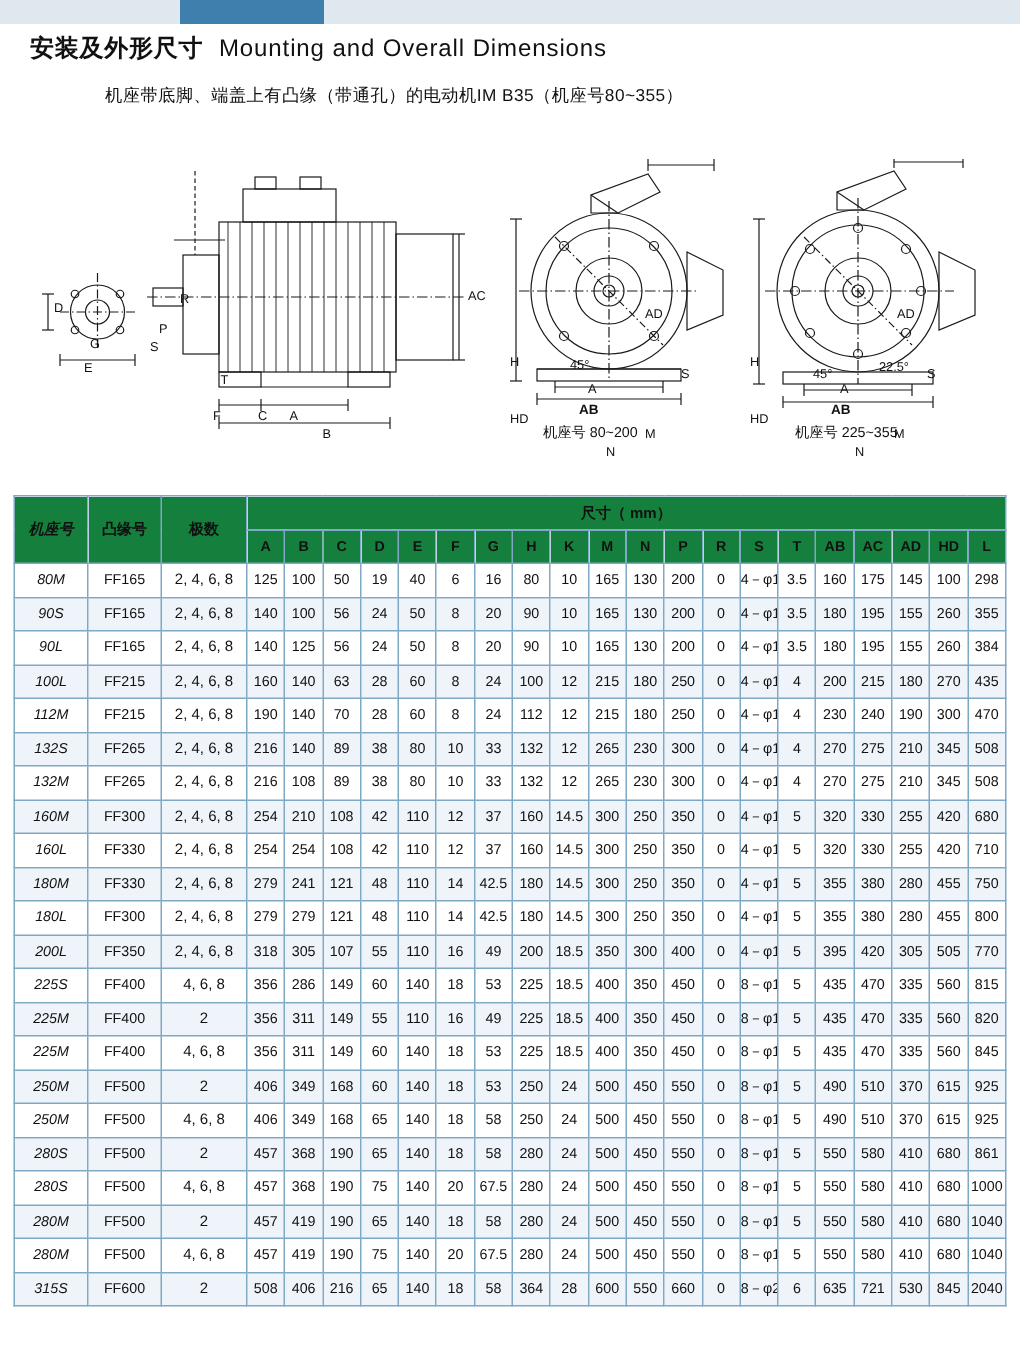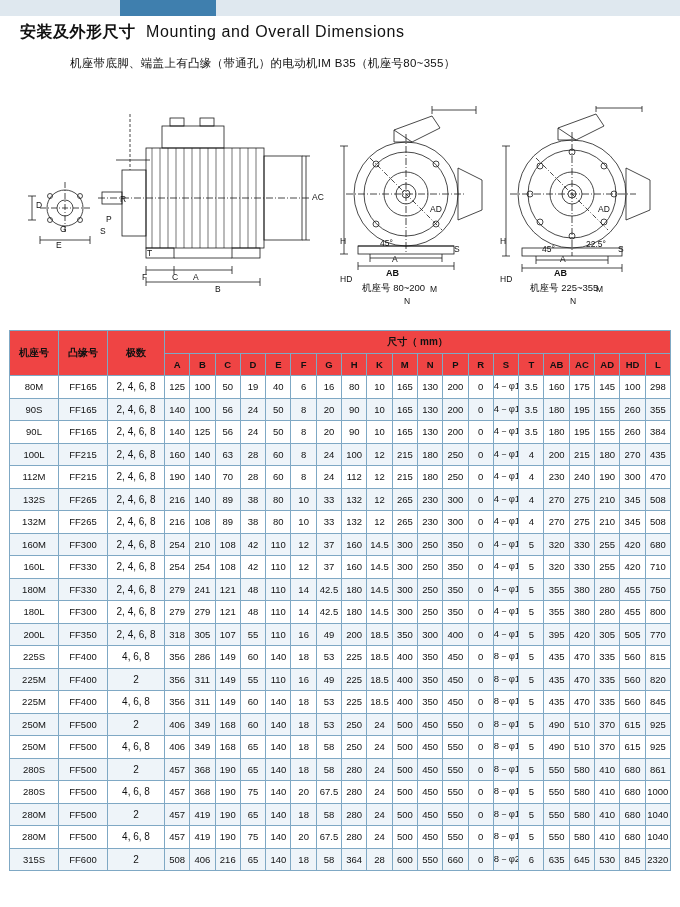--- a/index.html
+++ b/index.html
@@ -37,25 +37,25 @@
   th,td{
     border:1px solid #7fa8c4;
     font-size:9.5px;
     text-align:center;
     color:#111;
     padding:0;
     height:21.5px;
     overflow:hidden;
     white-space:nowrap;
   }
-  thead th{background:#ef4444;font-weight:bold;font-size:10px;}
+  thead th{background:#15803d;font-weight:bold;font-size:10px;}
   thead th.sub{font-weight:bold;font-size:9.5px;}
   tbody td{background:#ffffff;}
   tbody tr.alt td{background:#eef4f9;}
-  .col-frame{width:48px;}
+  .col-frame{width:48px;font-style:italic;}
   .col-flange{width:48px;}
   .col-pole{width:56px;}
   .cw{width:24px;}
   .cw-s{width:42px;}
   .cw-t{width:21px;}
   .cw-ab{width:27px;}
   .cw-l{width:31px;}
   .pole-cell{font-size:10px;}
 </style>
 </head>
@@ -825,20 +825,20 @@
           <td class="cw">58</td>
           <td class="cw">364</td>
           <td class="cw">28</td>
           <td class="cw">600</td>
           <td class="cw">550</td>
           <td class="cw">660</td>
           <td class="cw-t">0</td>
           <td class="cw-s">8－φ24</td>
           <td class="cw-t">6</td>
           <td class="cw-ab">635</td>
-          <td class="cw-ab">645</td>
+          <td class="cw-ab">721</td>
           <td class="cw-ab">530</td>
           <td class="cw-ab">845</td>
-          <td class="cw-l">2320</td>
+          <td class="cw-l">2040</td>
         </tr>
       </tbody>
   </table>
 </div>
 
 </body></html>

